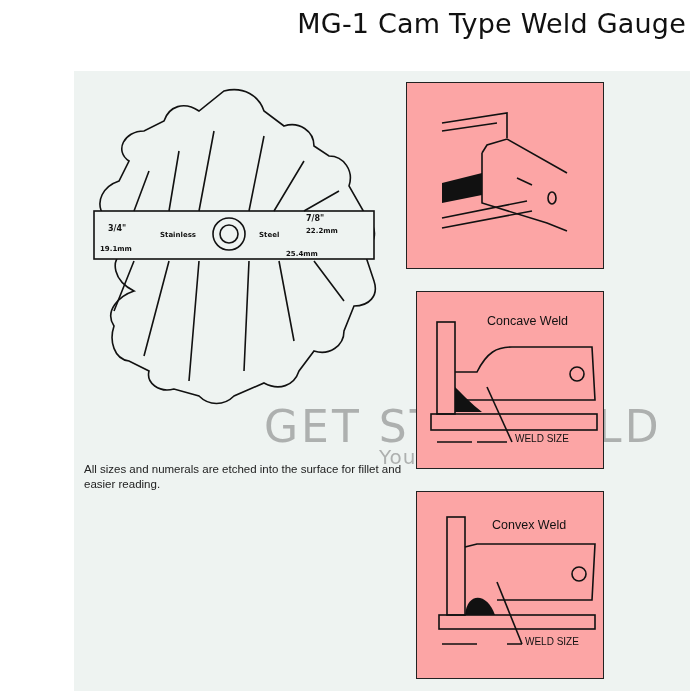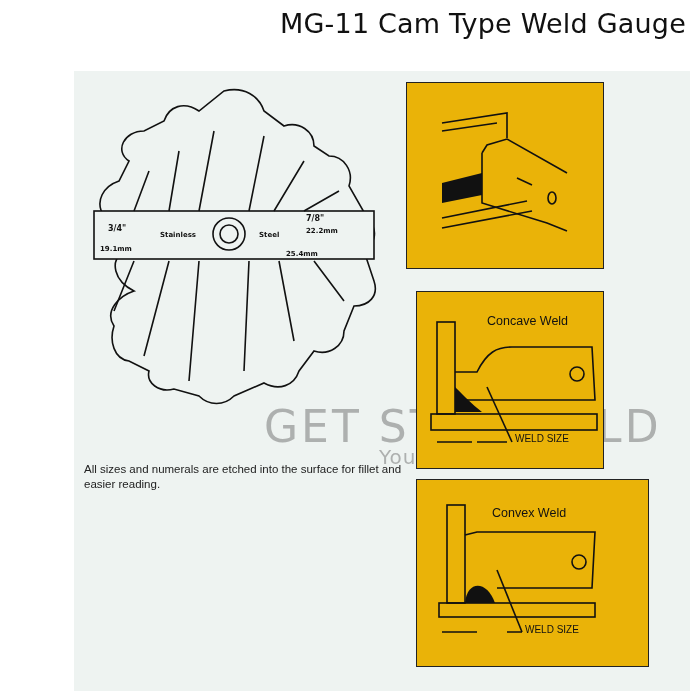--- a/index.html
+++ b/index.html
@@ -1,35 +1,35 @@
 <!DOCTYPE html>
 <html><head>
 <meta charset="utf-8">
 <style>
   html,body{margin:0;padding:0;background:#fff;}
   body{width:700px;height:700px;position:relative;overflow:hidden;font-family:"DejaVu Sans",sans-serif;}
   .title{position:absolute;left:0;right:14px;top:8px;text-align:right;font-size:27px;color:#111;letter-spacing:0.2px;}
   .sheet{position:absolute;left:74px;top:71px;width:616px;height:620px;background:#eef3f1;}
-  .panel{position:absolute;border:1.5px solid #222;background:#eab308;}
+  .panel{position:absolute;border:1.5px solid #222;background:#fca5a5;}
   .p1{left:332px;top:11px;width:196px;height:185px;}
   .p2{left:342px;top:220px;width:186px;height:176px;}
-  .p3{left:342px;top:408px;width:186px;height:186px;padding-left:45px;}
+  .p3{left:342px;top:420px;width:186px;height:186px;}
   .ptitle{position:absolute;font-family:"Liberation Sans",sans-serif;font-size:12.5px;color:#111;}
   .wslabel{position:absolute;font-family:"Liberation Sans",sans-serif;font-size:10px;color:#111;}
   .desc{position:absolute;left:10px;top:391px;width:320px;font-family:"Liberation Sans",sans-serif;font-size:11.5px;line-height:15px;color:#222;}
   .desc p{margin:0 0 14px 0;}
   .wm{position:absolute;color:rgba(120,120,120,0.55);font-family:"DejaVu Sans",sans-serif;white-space:nowrap;pointer-events:none;}
   .wm1{left:190px;top:330px;font-size:44px;letter-spacing:3px;}
   .wm2{left:305px;top:374px;font-size:20px;letter-spacing:1px;}
   svg{position:absolute;left:0;top:0;}
 </style>
 </head>
 <body>
 
-<div class="title">MG-11 Cam Type Weld Gauge</div>
+<div class="title">MG-1 Cam Type Weld Gauge</div>
 
 <div class="sheet">
 
   <svg width="330" height="360" viewBox="0 0 330 360">
     <g fill="none" stroke="#111" stroke-width="1.6">
 
       <path d="M40,255 C30,240 45,225 60,220 C40,210 35,190 50,180 C30,175 20,160 30,145 C20,130 30,115 45,110 L55,90 C40,80 50,60 70,60 L90,50 C95,35 110,30 125,40 L150,20 C170,15 185,25 190,40 L210,55 C225,50 240,60 240,75 L255,85 C270,85 280,100 275,115 L295,150 C305,160 300,175 290,180 L300,210 C305,225 295,235 280,235 L270,260 C270,275 255,285 240,280 L225,300 C220,315 205,320 190,312 L160,325 C150,335 135,335 125,325 L100,318 C85,322 72,312 75,300 L55,290 C40,288 35,270 40,255 Z"></path>
 
       <rect x="20" y="140" width="280" height="48" fill="#eef3f1"></rect>
       <circle cx="155" cy="163" r="16"></circle>

